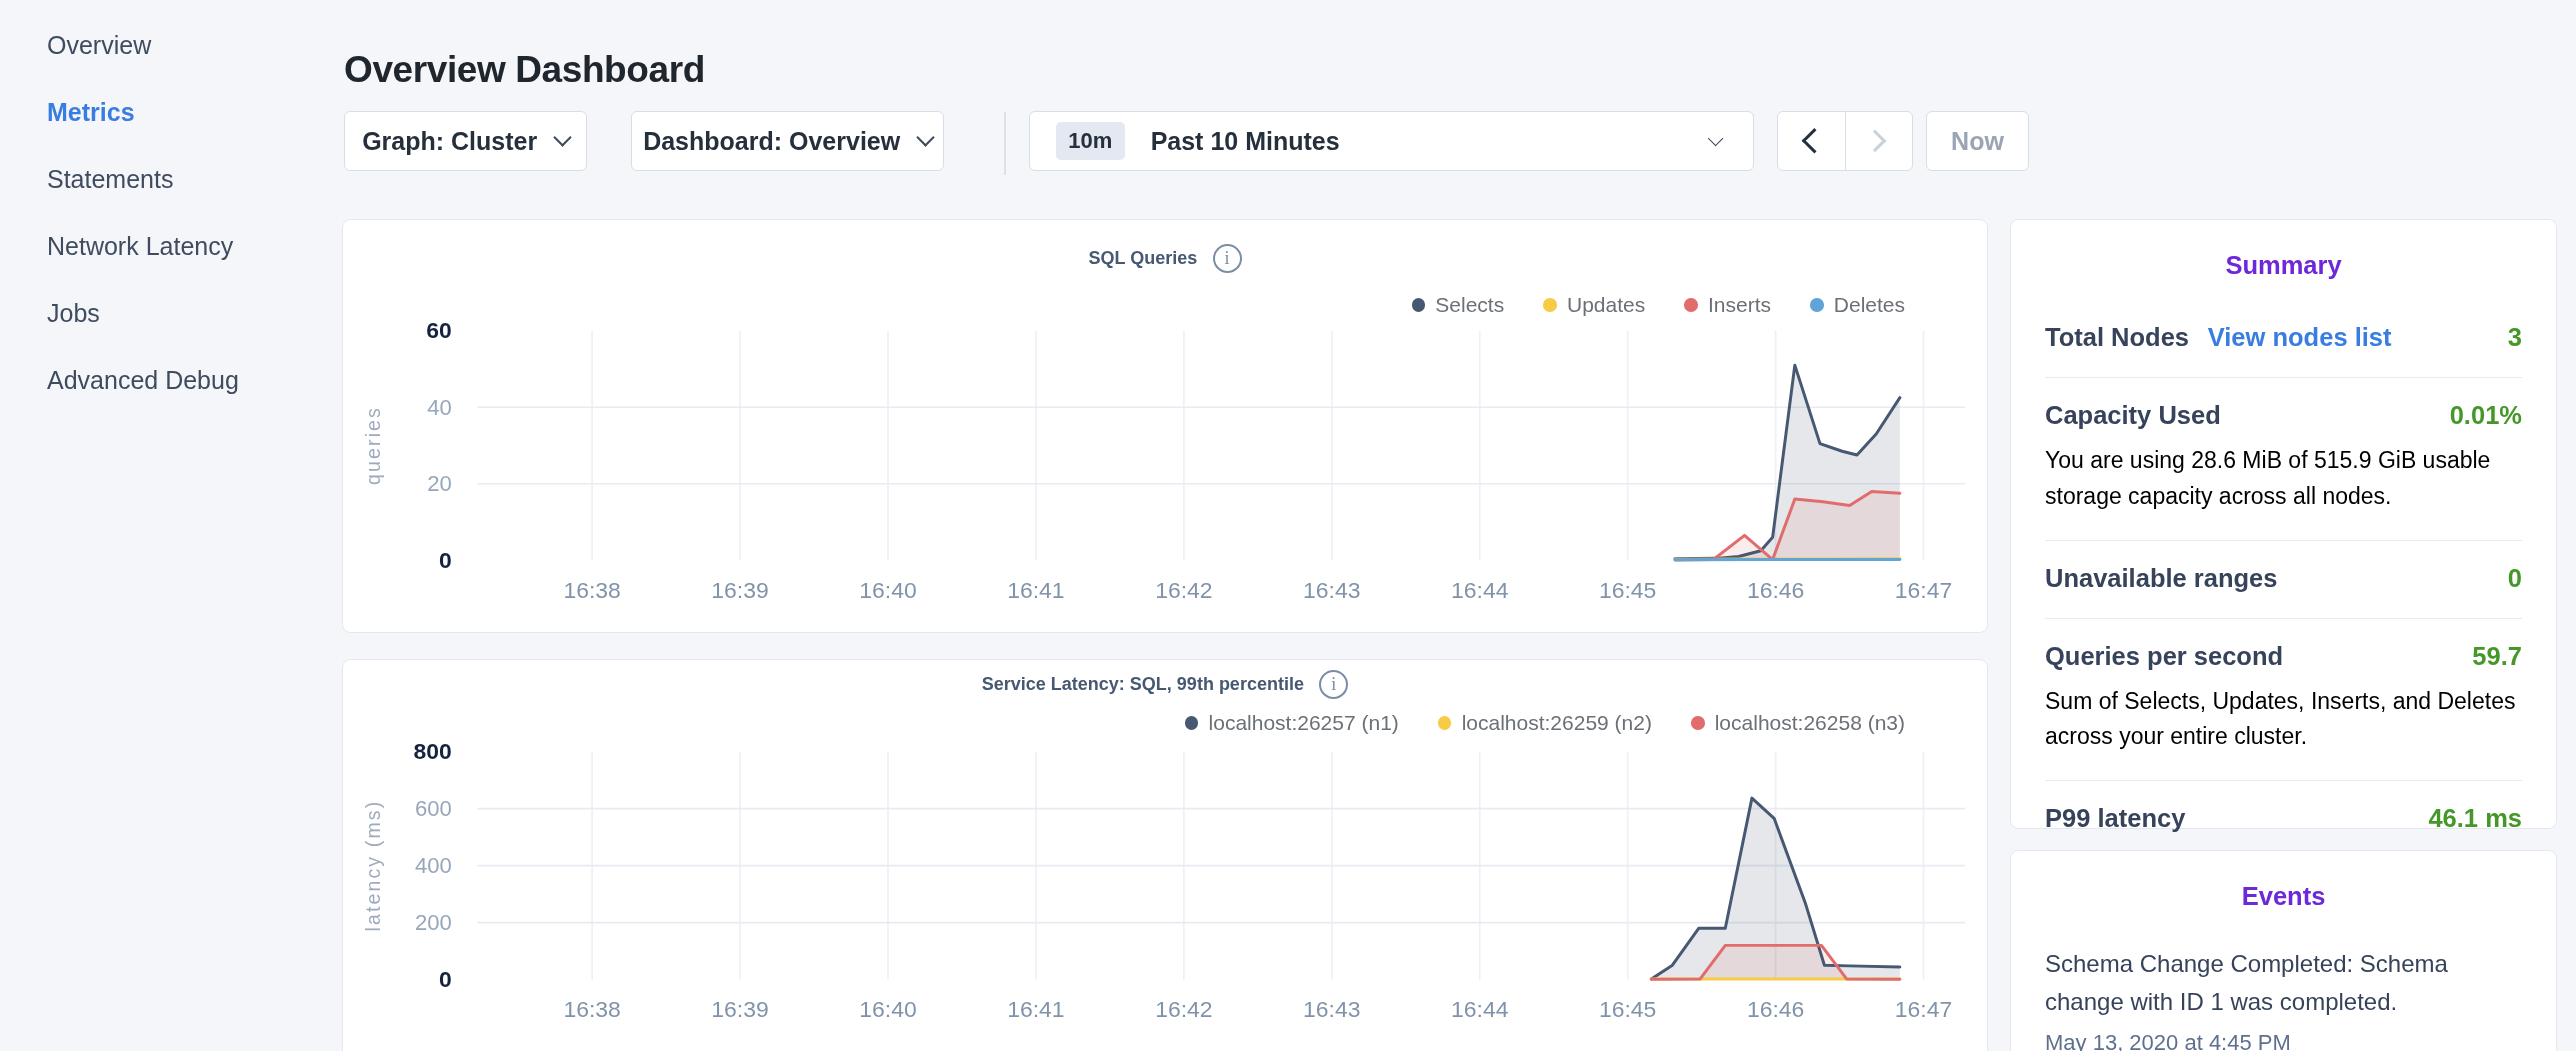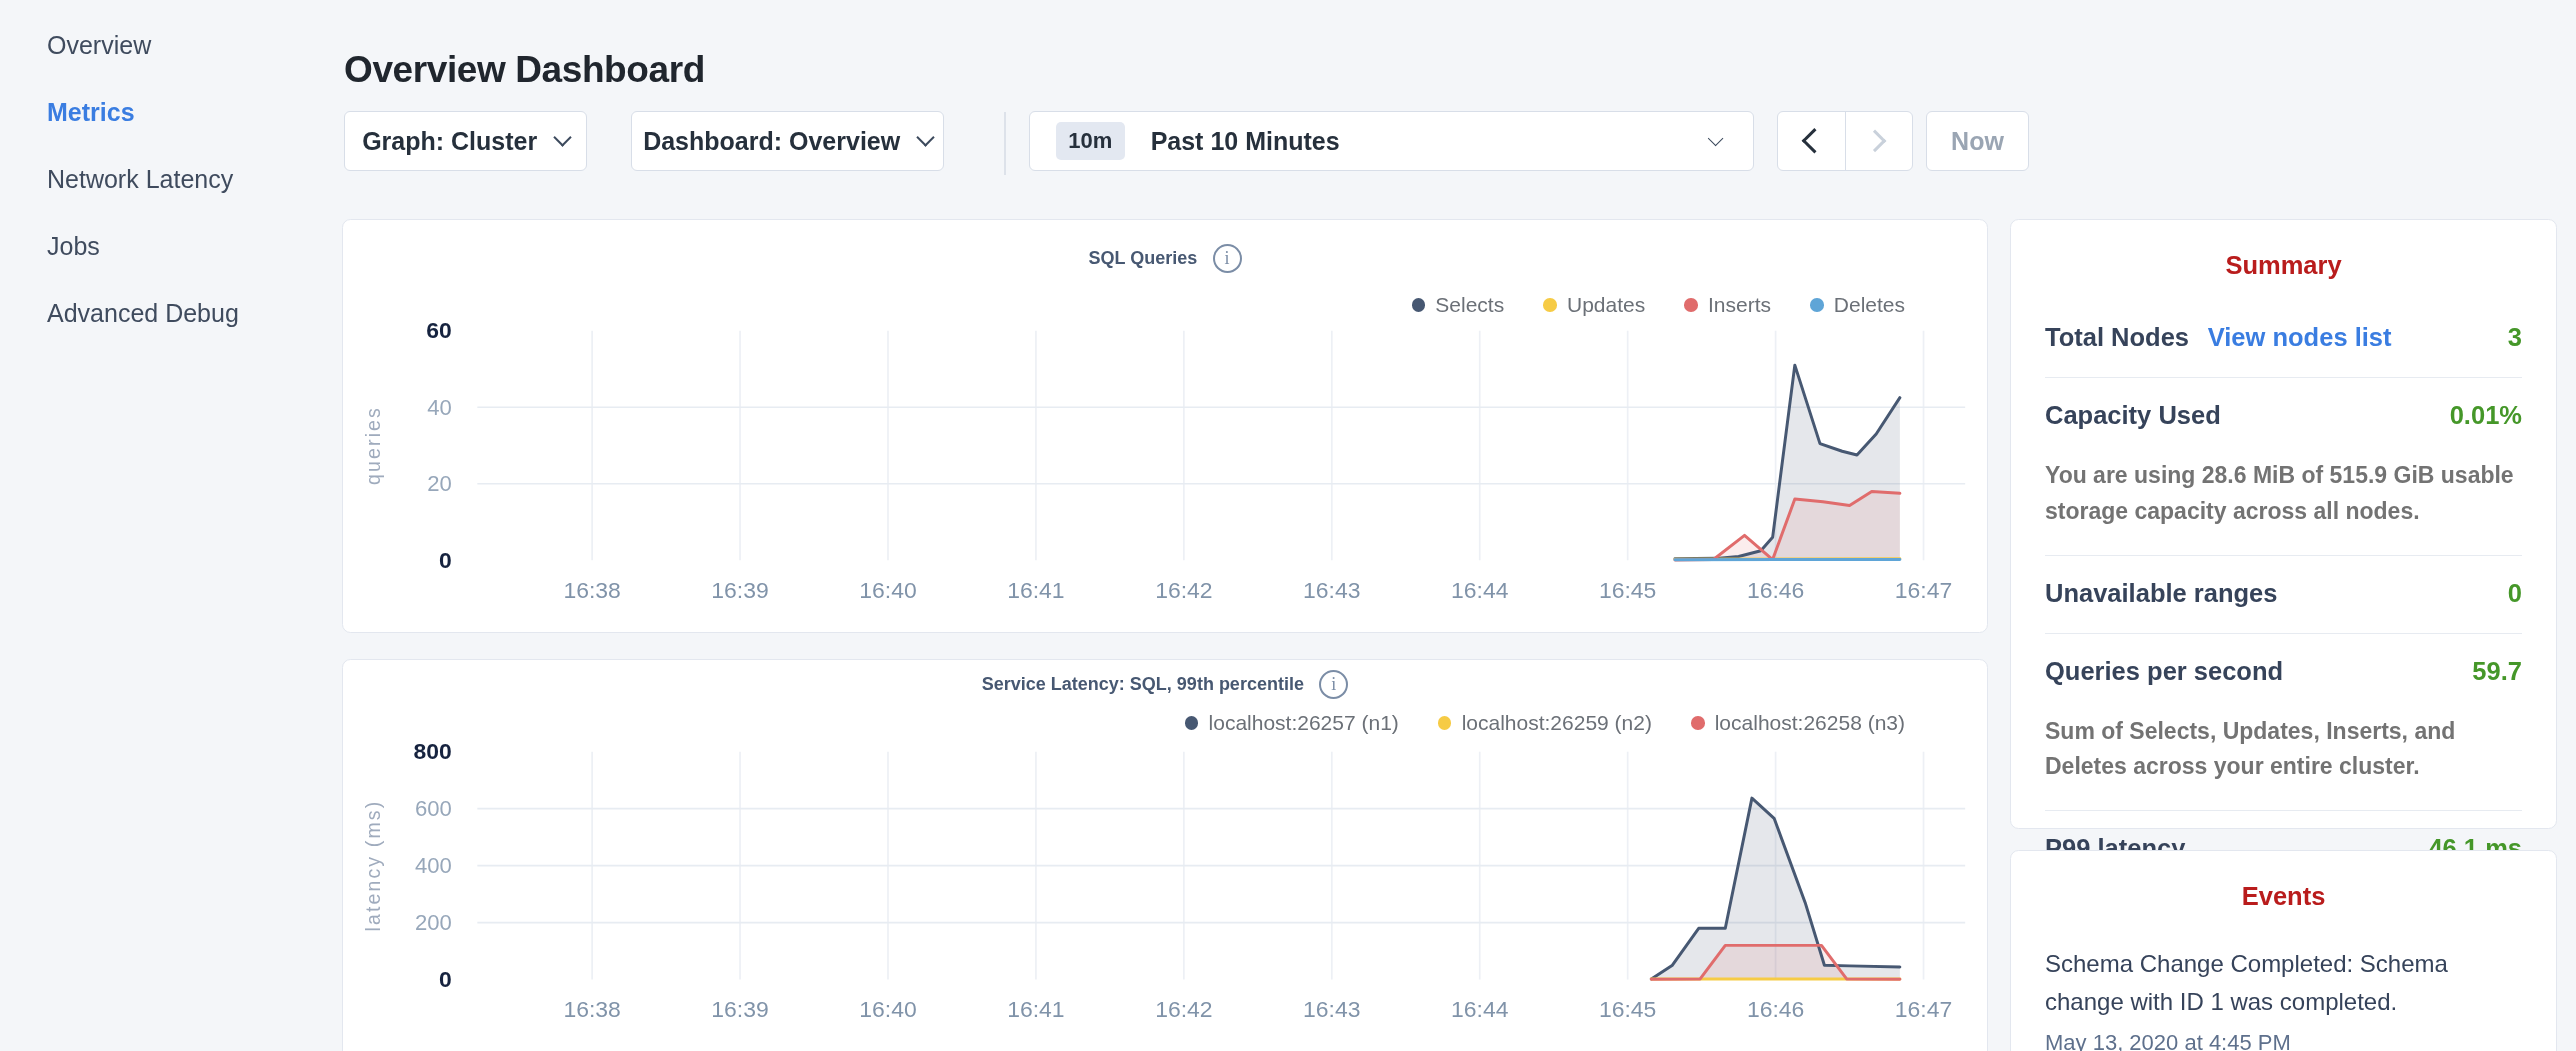--- a/index.html
+++ b/index.html
@@ -59,41 +59,42 @@
   .legend-dot{width:13.6px;height:13.6px;border-radius:50%;flex:none;}
   .chart-svg{position:absolute;left:0;}
   #chart1 .chart-svg{top:102px;}
   #chart2 .chart-svg{top:83px;}
   .x-label{font-size:27px;fill:#8093a9;}
   .y-label{font-size:26px;fill:#97a7ba;}
   .y-label-strong{font-size:27px;fill:#16233f;font-weight:700;}
   .axis-title{font-size:23px;fill:#9fabbd;letter-spacing:2.5px;}
 
   
-  .panel-title{text-align:center;margin-top:31px;font-size:25.5px;font-weight:700;color:#b91c1c;}
+  .panel-title{text-align:center;margin-top:31px;font-size:25.5px;font-weight:700;color:#6d28d9;}
   #summary .rows{margin:20.4px 34px 0;}
   .sum-row{padding:23px 0 25px;border-bottom:1.7px solid #e7ebf1;}
   .sum-row:last-child{border-bottom:none;}
   .sum-head{display:flex;align-items:baseline;}
   .sum-label{font-size:25.5px;font-weight:700;color:#36435a;}
   .sum-link{margin-left:18.7px;font-size:25.5px;font-weight:700;color:#3a7de1;cursor:pointer;}
   .sum-value{margin-left:auto;font-size:25.5px;font-weight:700;color:#459729;}
-  .sum-desc{margin-top:28px;font-size:23px;line-height:1.55;color:#737373;font-weight:700;}
+  .sum-desc{margin-top:13px;font-size:23px;line-height:1.55;color:#000000;font-weight:400;}
   .event-item{margin:34px 34px 0;}
   .event-msg{font-size:24px;line-height:1.6;color:#36435a;max-width:418px;}
   .event-time{margin-top:8.5px;font-size:22px;color:#5e708c;}
 </style>
 </head>
 <body>
 
 <div id="app">
 
   <nav id="sidebar">
       <div class="side-item">Overview</div>
       <div class="side-item active">Metrics</div>
+      <div class="side-item">Statements</div>
       <div class="side-item">Network Latency</div>
       <div class="side-item">Jobs</div>
       <div class="side-item">Advanced Debug</div>
     </nav>
 
   <h1 id="page-title">Overview Dashboard</h1>
 
   <div class="btn" id="graph-dd">
     <span>Graph: Cluster</span>
     <span class="chev-down"></span>

